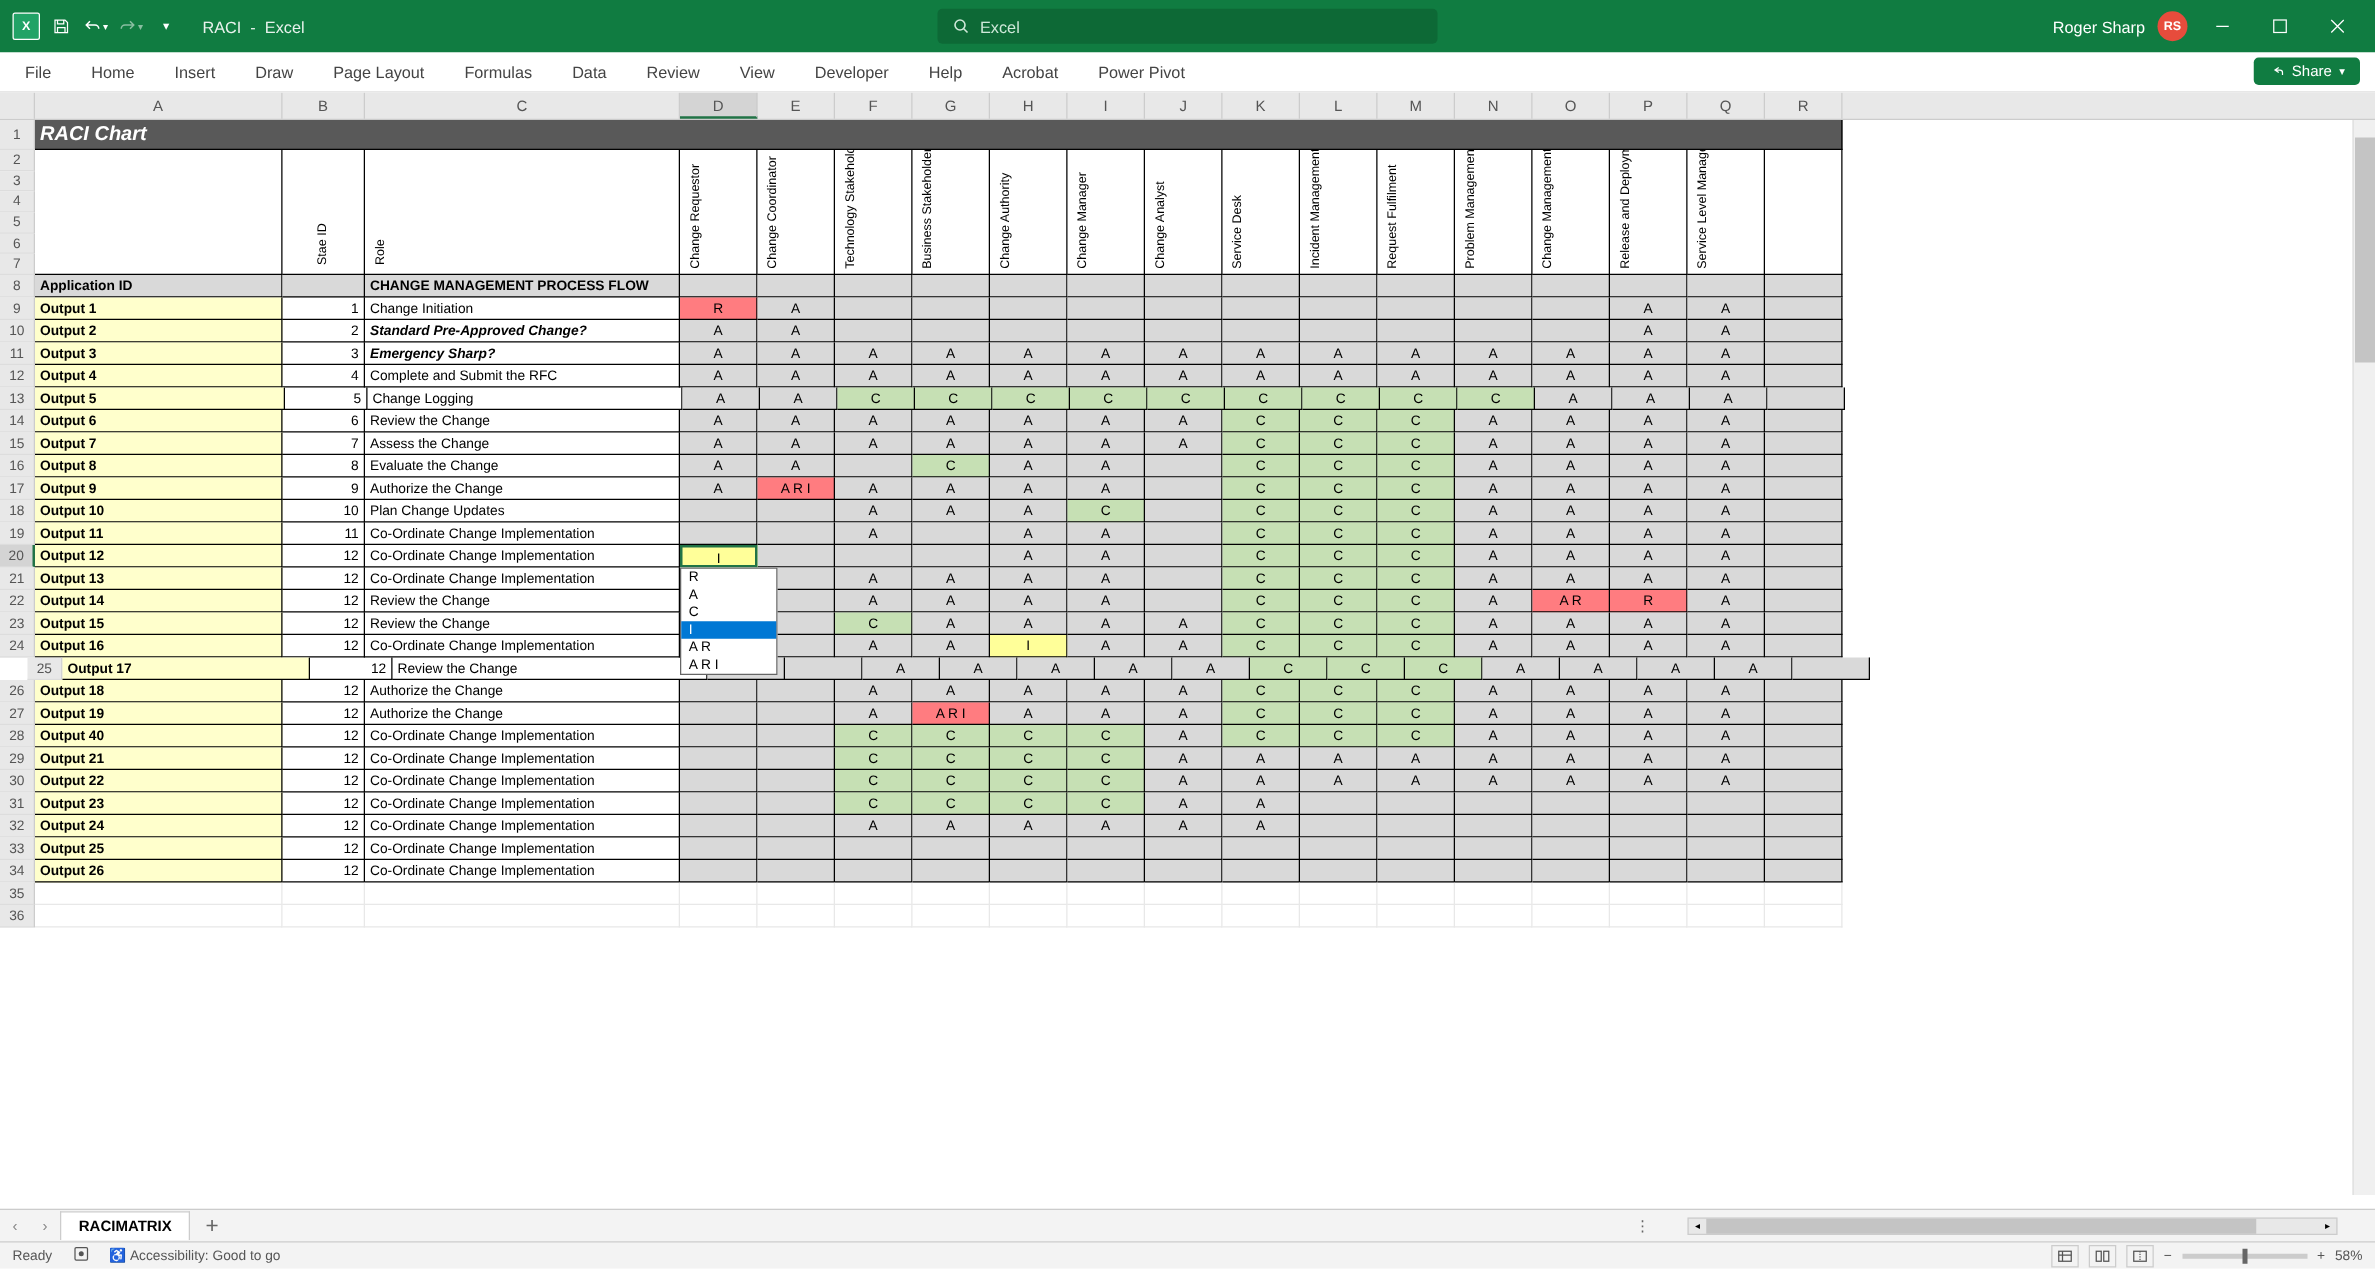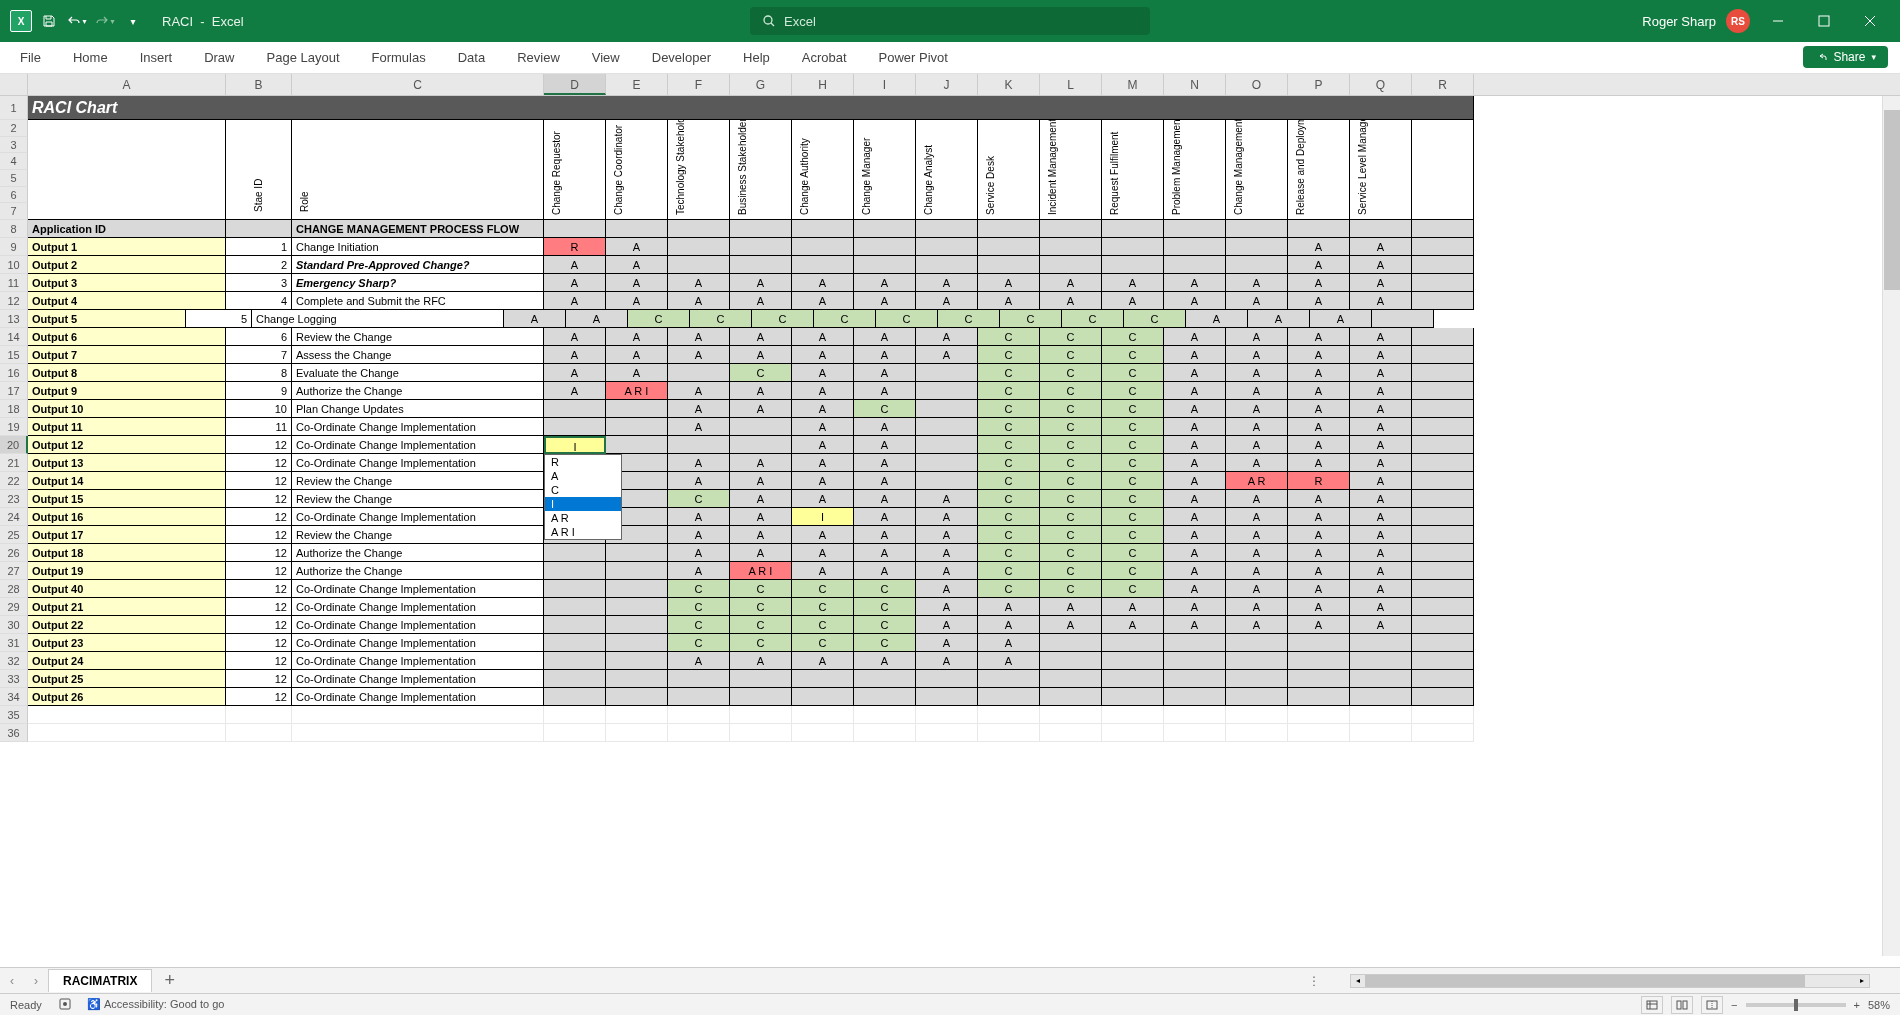--- a/index.html
+++ b/index.html
@@ -329,21 +329,21 @@
       <div class="cell center gray" style="width: 62px;">A</div>
       <div class="cell center gray" style="width: 62px;">A</div>
       <div class="cell center gray" style="width: 62px;">A</div>
       <div class="cell center gray" style="width: 62px;">A</div>
       <div class="cell center gray" style="width: 62px;">A</div>
       <div class="cell center gray" style="width: 62px;">A</div>
       <div class="cell gray" style="width: 62px;"></div>
     </div>
     <div class="grid-row" style="height: 18px;">
       <div class="rownum" style="line-height: 18px;">13</div>
-      <div class="cell yellow bold" style="width: 158px;">Output 5</div>
+      <div class="cell yellow bold" style="width: 200px;">Output 5</div>
       <div class="cell right" style="width: 66px;">5</div>
       <div class="cell " style="width: 252px;">Change Logging</div>
       <div class="cell center gray" style="width: 62px;">A</div>
       <div class="cell center gray" style="width: 62px;">A</div>
       <div class="cell center green" style="width: 62px;">C</div>
       <div class="cell center green" style="width: 62px;">C</div>
       <div class="cell center green" style="width: 62px;">C</div>
       <div class="cell center green" style="width: 62px;">C</div>
       <div class="cell center green" style="width: 62px;">C</div>
       <div class="cell center green" style="width: 62px;">C</div>
@@ -580,21 +580,21 @@
       <div class="cell center green" style="width: 62px;">C</div>
       <div class="cell center green" style="width: 62px;">C</div>
       <div class="cell center green" style="width: 62px;">C</div>
       <div class="cell center gray" style="width: 62px;">A</div>
       <div class="cell center gray" style="width: 62px;">A</div>
       <div class="cell center gray" style="width: 62px;">A</div>
       <div class="cell center gray" style="width: 62px;">A</div>
       <div class="cell gray" style="width: 62px;"></div>
     </div>
     <div class="grid-row" style="height: 18px;">
-      <div class="rownum" style="line-height: 18px;">25</div>
+      <div class="rownum" style="line-height: 18px; margin-left: 22px;">25</div>
       <div class="cell yellow bold" style="width: 198px;">Output 17</div>
       <div class="cell right" style="width: 66px;">12</div>
       <div class="cell " style="width: 252px;">Review the Change</div>
       <div class="cell center gray" style="width: 62px;"></div>
       <div class="cell center gray" style="width: 62px;"></div>
       <div class="cell center gray" style="width: 62px;">A</div>
       <div class="cell center gray" style="width: 62px;">A</div>
       <div class="cell center gray" style="width: 62px;">A</div>
       <div class="cell center gray" style="width: 62px;">A</div>
       <div class="cell center gray" style="width: 62px;">A</div>

